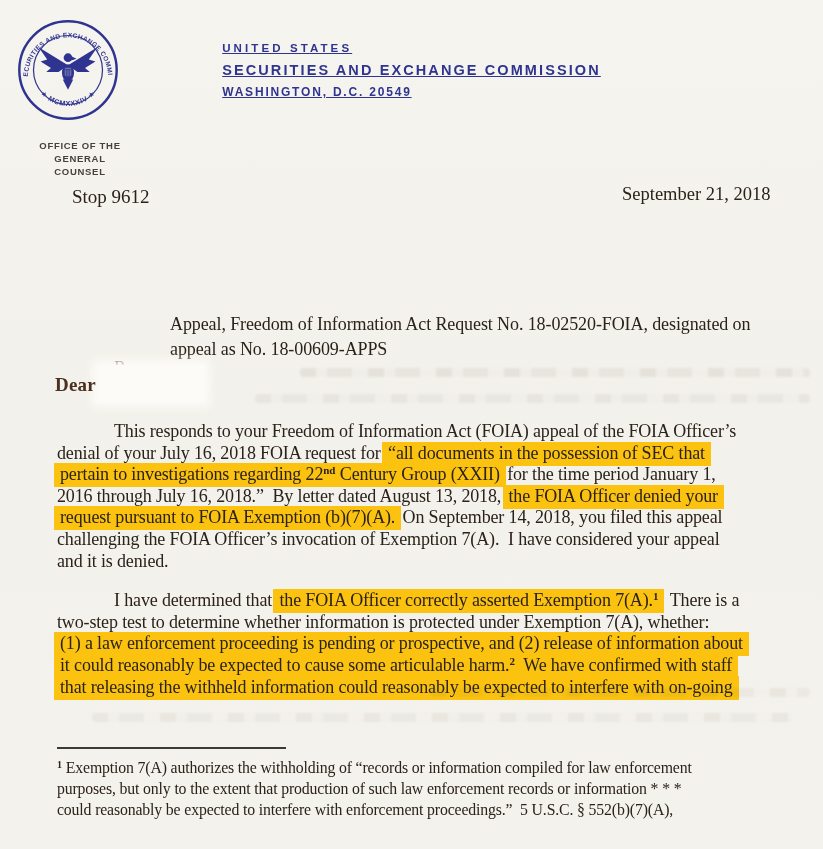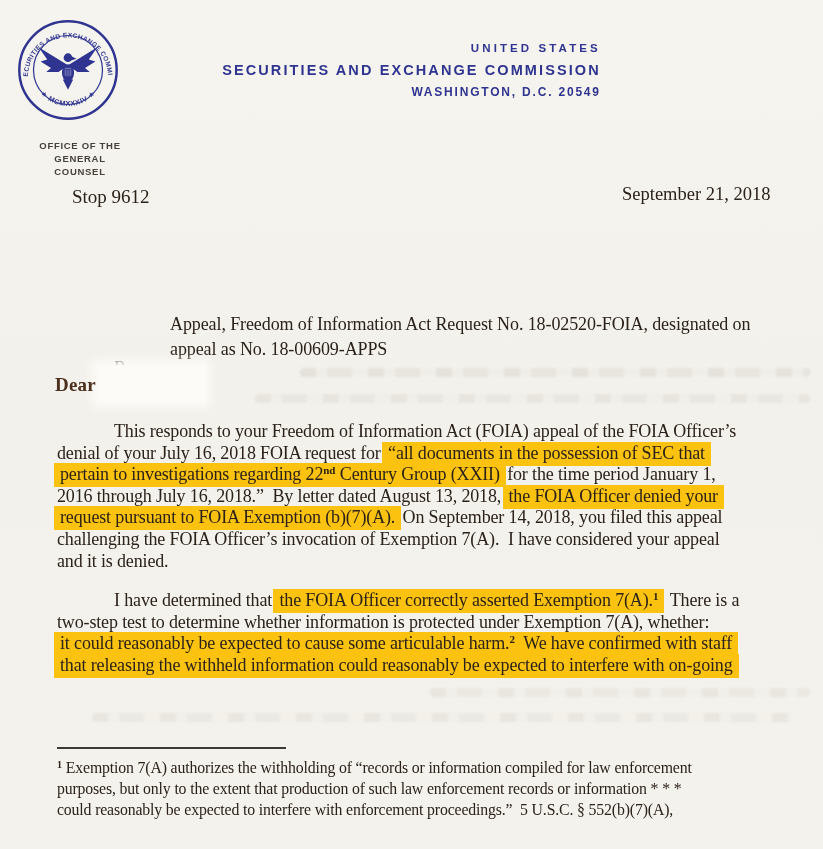--- a/index.html
+++ b/index.html
@@ -7,23 +7,24 @@
   .page {
     position:relative; width:823px; height:849px; overflow:hidden;
     background: linear-gradient(180deg,#f6f4ef 0%,#f3f1eb 45%,#f4f2ec 100%);
     font-family:"Liberation Serif","DejaVu Serif",serif;
     color:var(--ink);
   }
   
   .seal { position:absolute; left:16px; top:18px; width:104px; height:104px; }
   .agency {
     position:absolute; left:50%; top:37px; transform:translateX(-50%);
-    text-align:right; color:var(--navy);
+    text-align:left; color:var(--navy);
     font-family:"Liberation Sans","DejaVu Sans",sans-serif; font-weight:bold;
     white-space:nowrap;
+    text-decoration:underline;
   }
   .agency .l1 { font-size:11.5px; letter-spacing:3.1px; line-height:22px; }
   .agency .l2 { font-size:14.5px; letter-spacing:2.1px; line-height:22px; }
   .agency .l3 { font-size:12px;  letter-spacing:1.8px; line-height:22px; }
   .office {
     position:absolute; left:29px; top:139px; width:102px; text-align:center;
     font-family:"Liberation Sans","DejaVu Sans",sans-serif; font-weight:bold;
     font-size:9.5px; letter-spacing:.7px; line-height:13px; color:#46413a;
   }
   .stop { position:absolute; left:72px; top:186px; font-size:19px; }
@@ -117,20 +118,21 @@
         <div class="tline"><span>denial of your July 16, 2018 FOIA request for </span><mark>“all documents in the possession of SEC that</mark></div>
         <div class="tline"><mark>pertain to investigations regarding 22<sup>nd</sup> Century Group (XXII)</mark><span> for the time period January 1,</span></div>
         <div class="tline"><span>2016 through July 16, 2018.”&nbsp; By letter dated August 13, 2018, </span><mark>the FOIA Officer denied your</mark></div>
         <div class="tline"><mark>request pursuant to FOIA Exemption (b)(7)(A).</mark><span> On September 14, 2018, you filed this appeal</span></div>
         <div class="tline"><span>challenging the FOIA Officer’s invocation of Exemption 7(A).&nbsp; I have considered your appeal</span></div>
         <div class="tline"><span>and it is denied.</span></div>
       </div>
     <div class="para">
         <div class="tline"><span class="ind"></span><span>I have determined that </span><mark>the FOIA Officer correctly asserted Exemption 7(A).<sup>1</sup></mark><span>&nbsp; There is a</span></div>
         <div class="tline"><span>two-step test to determine whether information is protected under Exemption 7(A), whether:</span></div>
+        <div class="tline"><mark>(1) a law enforcement proceeding is pending or prospective, and (2) release of information about</mark></div>
         <div class="tline"><mark>it could reasonably be expected to cause some articulable harm.<sup>2</sup>&nbsp; We have confirmed with staff</mark></div>
         <div class="tline"><mark>that releasing the withheld information could reasonably be expected to interfere with on-going</mark></div>
       </div>
   </div>
 
   <div class="fnrule"></div>
   <div class="fn">
       <div class="tline"><span><sup>1</sup> Exemption 7(A) authorizes the withholding of “records or information compiled for law enforcement</span></div>
       <div class="tline"><span>purposes, but only to the extent that production of such law enforcement records or information * * *</span></div>
       <div class="tline"><span>could reasonably be expected to interfere with enforcement proceedings.”&nbsp; 5 U.S.C. § 552(b)(7)(A),</span></div>

